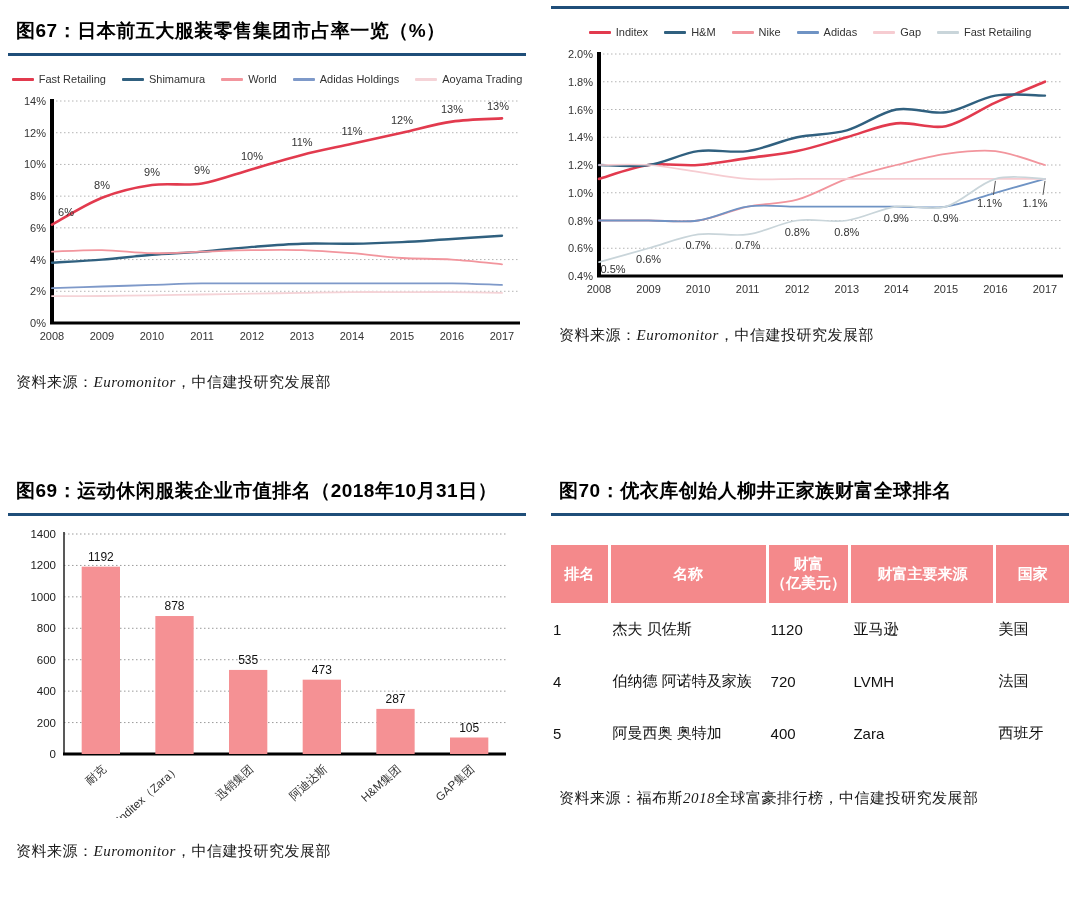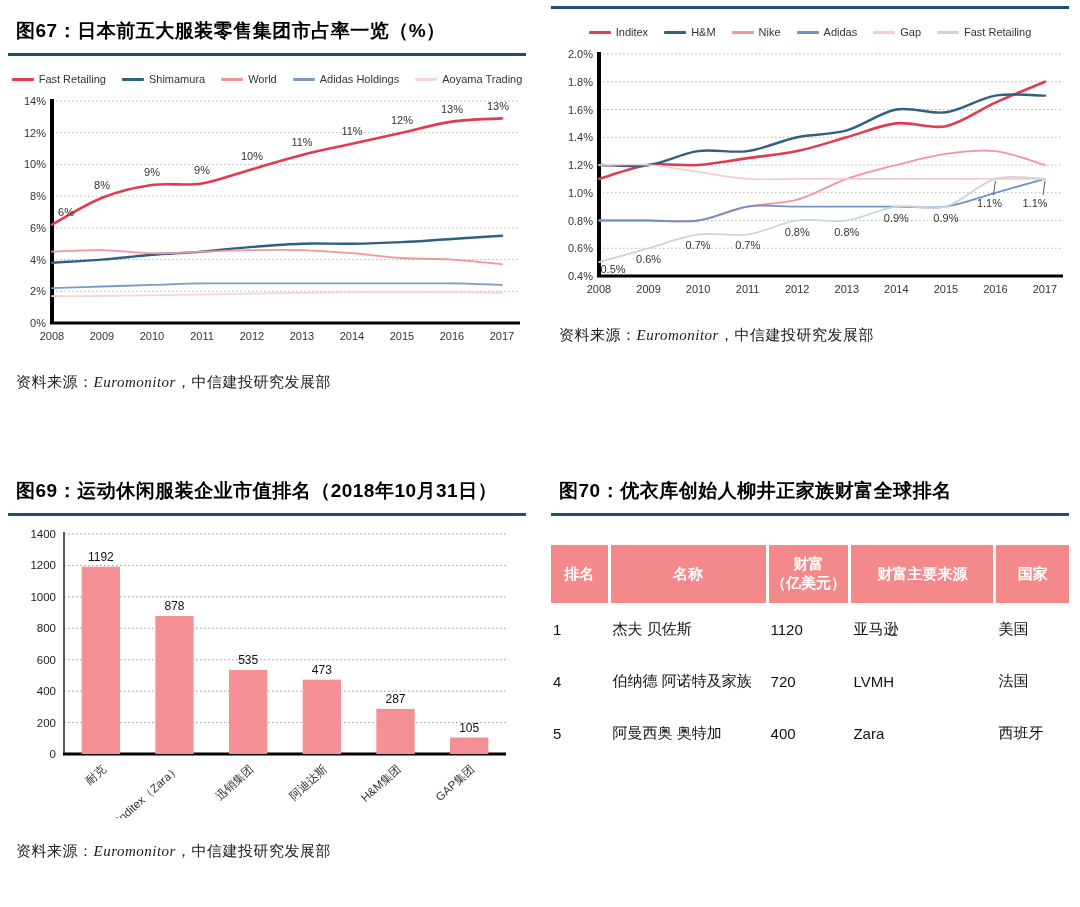--- a/index.html
+++ b/index.html
@@ -274,14 +274,17 @@
           </tr>
           <tr>
             <td>5</td>
             <td>阿曼西奥 奥特加</td>
             <td>400</td>
             <td>Zara</td>
             <td>西班牙</td>
           </tr>
         </tbody>
     </table>
+    <div class="source" style="margin-top:30px">
+      <span>资料来源：福布斯</span><span class="em">2018</span><span>全球富豪排行榜，中信建投研究发展部</span>
+    </div>
   </section>
 </div>
 
 </body></html>

